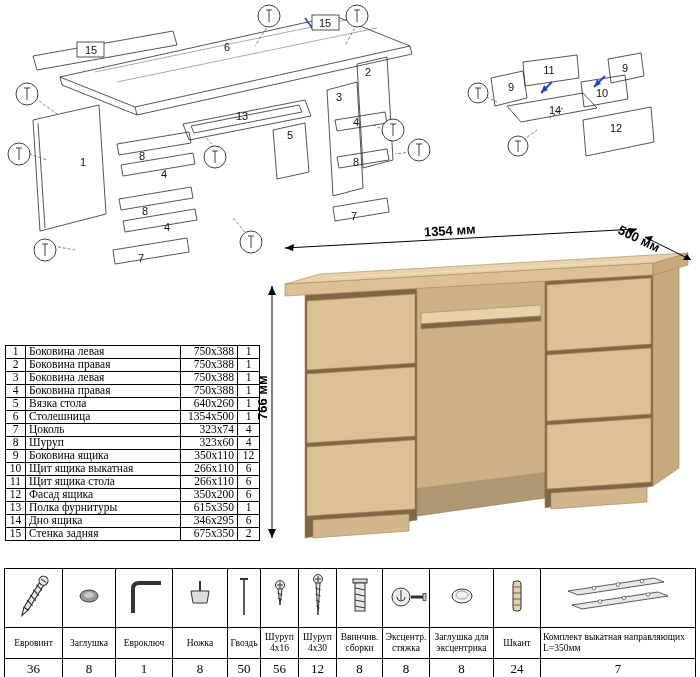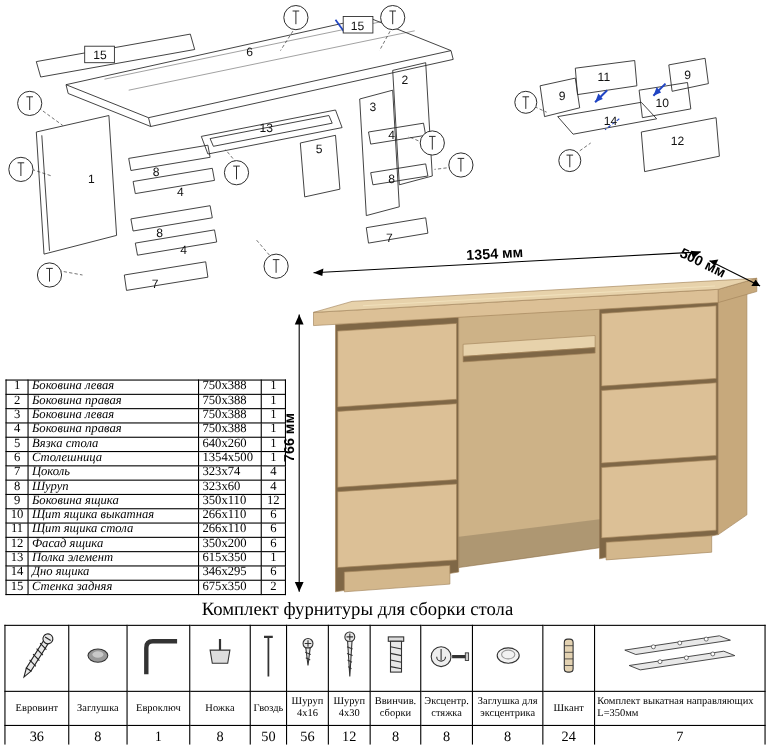--- a/index.html
+++ b/index.html
@@ -3,22 +3,22 @@
 <meta charset="utf-8">
 <style>
   html,body{margin:0;padding:0;background:#fff;}
   #sheet{position:relative;width:700px;height:677px;background:#fff;overflow:hidden;
          font-family:"Liberation Serif",serif;color:#000;}
   .abs{position:absolute;}
   
   .parts-table{position:absolute;left:5px;top:345px;border-collapse:collapse;
                font-size:11.5px;line-height:1;}
   .parts-table td{border:1px solid #000;padding:0 3px;height:12px;white-space:nowrap;}
-  .parts-table td.name{width:148px;font-style:italic;}
-  .parts-table td.size{width:50px;text-align:left;}
+  .parts-table td.name{width:148px;}
+  .parts-table td.size{width:50px;text-align:right;}
   .parts-table td.num{width:13px;text-align:center;}
   .parts-table td.qty{width:15px;text-align:center;}
   
   .hw-title{position:absolute;left:0;top:544px;width:650px;text-align:center;
             font-size:17px;}
   
   .hw{position:absolute;left:4px;top:568px;width:692px;border-collapse:collapse;
       table-layout:fixed;}
   .hw td{border:1px solid #000;padding:0;text-align:center;vertical-align:middle;}
   .hw .icon-cell{height:56px;}
@@ -296,40 +296,39 @@
           <td class="qty">6</td>
         </tr>
       <tr>
           <td class="num">12</td>
           <td class="name">Фасад ящика</td>
           <td class="size">350x200</td>
           <td class="qty">6</td>
         </tr>
       <tr>
           <td class="num">13</td>
-          <td class="name">Полка элемент</td>
+          <td class="name">Полка фурнитуры</td>
           <td class="size">615x350</td>
           <td class="qty">1</td>
         </tr>
       <tr>
           <td class="num">14</td>
           <td class="name">Дно ящика</td>
           <td class="size">346x295</td>
           <td class="qty">6</td>
         </tr>
       <tr>
           <td class="num">15</td>
           <td class="name">Стенка задняя</td>
           <td class="size">675x350</td>
           <td class="qty">2</td>
         </tr>
     </tbody>
   </table>
 
-  <div class="hw-title">Комплект фурнитуры для сборки стола</div>
 
   <table class="hw">
     <colgroup>
       <col style="width:58px">
         <col style="width:53px">
         <col style="width:57px">
         <col style="width:55px">
       <col style="width:33px">
         <col style="width:38px">
         <col style="width:38px">

